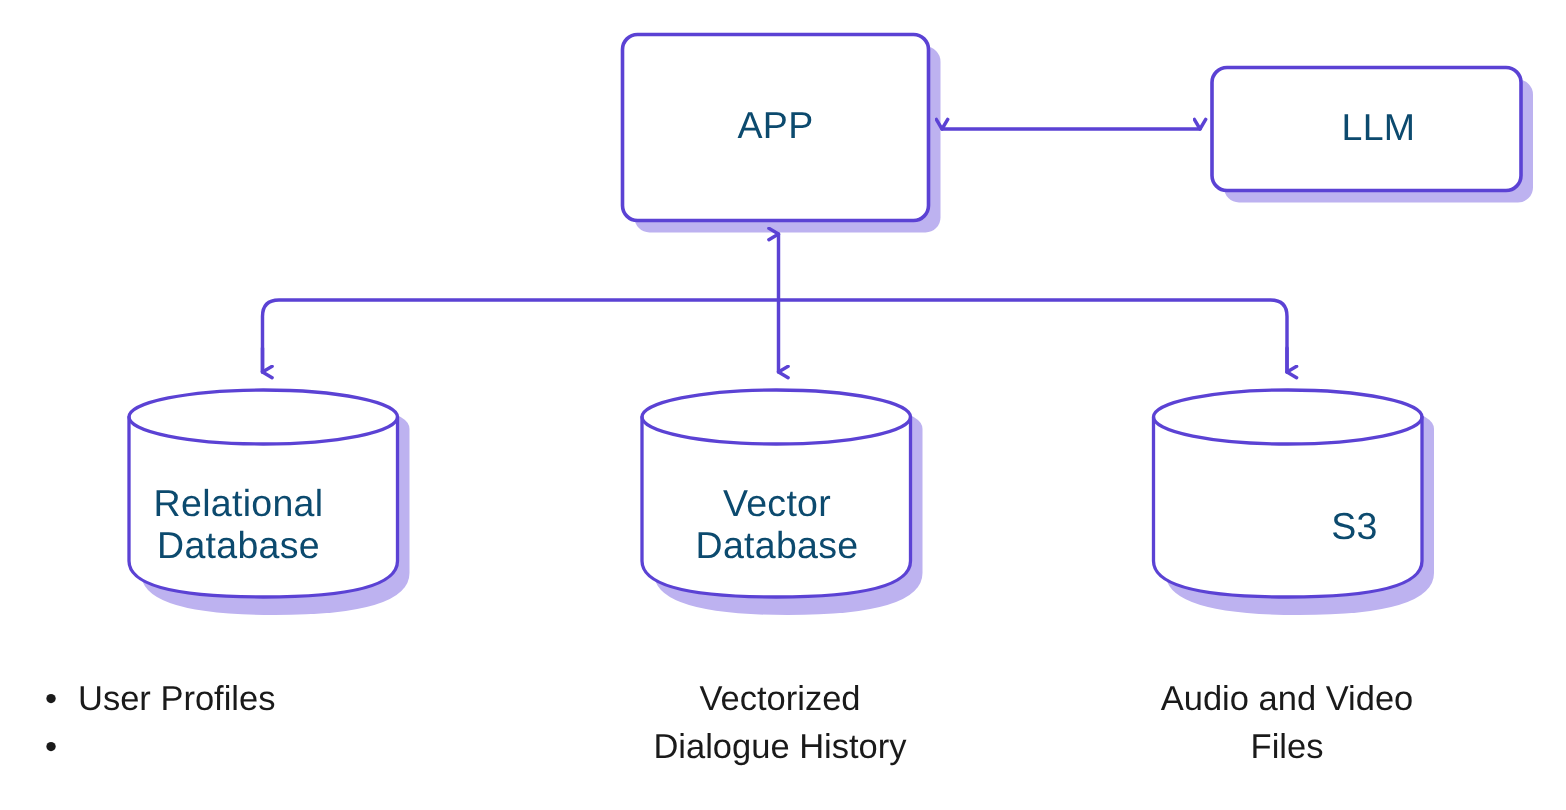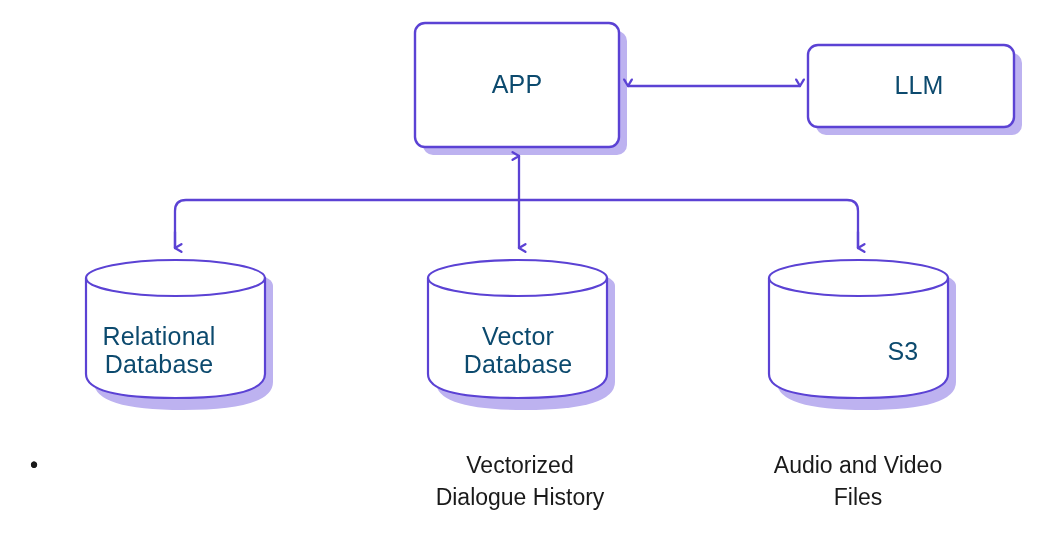--- a/index.html
+++ b/index.html
@@ -165,20 +165,21 @@
 Database</div>
 
   <div class="node-label" style="left:428px; top:322px; width:180px;">Vector
 Database</div>
 
   <div class="node-label" style="left:769px; top:337px; width:180px;margin-left:44px;">S3</div>
 
   <ul class="bullet-list" style="left:26px; top:450px;">
     <li>
       <span class="bullet-dot">•</span>
+      <span>User Profiles</span>
     </li>
     <li>
       <span class="bullet-dot">•</span>
     </li>
   </ul>
 
   <div class="caption caption-center" style="left:733px; top:450px; width:250px;">Audio and Video
 Files</div>
 
   <div class="caption caption-center" style="left:395px; top:450px; width:250px;">Vectorized

